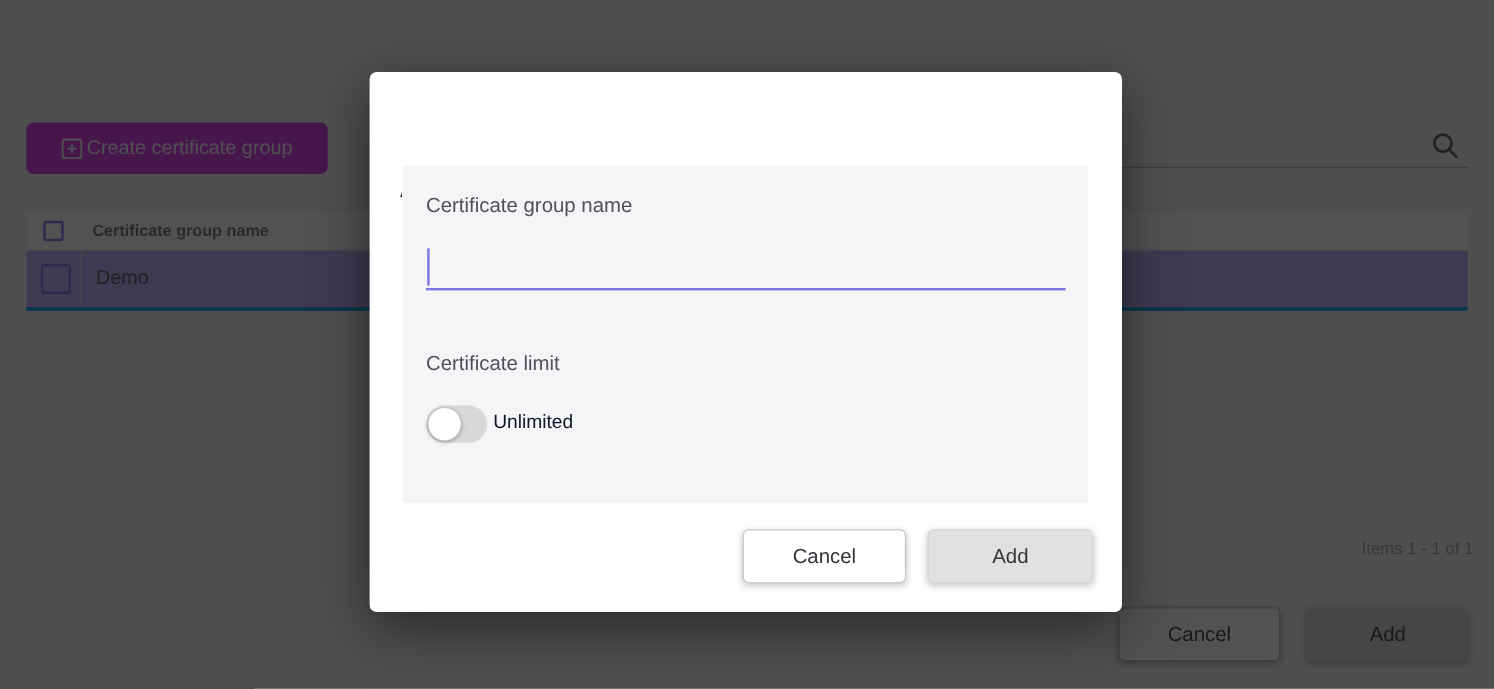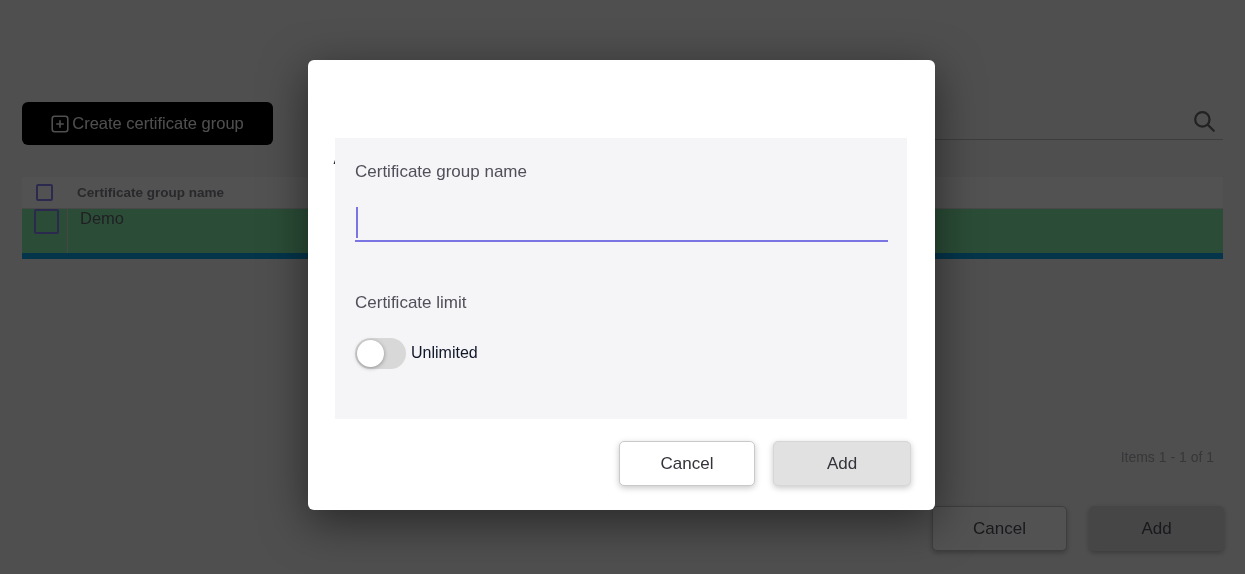--- a/index.html
+++ b/index.html
@@ -14,52 +14,52 @@
 
   
   .page-title {
     position: absolute; top: 26px; left: 0; width: 100%;
     text-align: center; font-size: 22px; font-weight: bold;
     color: #454550; letter-spacing: 0.3px;
   }
   .create-btn {
     position: absolute; left: 22px; top: 102px;
     width: 251px; height: 43px;
-    background: #000000; border: none; border-radius: 6px;
+    background: #d946ef; border: none; border-radius: 6px;
     color: #f6f6f8; font-size: 16.5px; font-family: inherit;
     display: flex; align-items: center; justify-content: center; gap: 3px;
     cursor: pointer;
   }
   .create-btn svg { display: block; }
   .search-wrap {
     position: absolute; left: 690px; top: 104px; width: 533px; height: 36px;
     border-bottom: 1px solid #bdbdbd;
   }
   .search-icon {
     position: absolute; right: 6px; top: 4px; width: 26px; height: 26px; cursor: pointer;
   }
   .table { position: absolute; left: 22px; top: 177px; width: 1201px; }
   .thead {
     height: 32px; background: #ffffff; border-bottom: 1px solid #e0e0e0;
     display: flex; align-items: center;
   }
   .th-label { font-size: 13.5px; font-weight: bold; color: #80808a; margin-left: 24px; }
   .trow {
-    height: 50px; background: #86efac; border-bottom: 6px solid #0ea5e9;
-    display: flex; align-items: flex-start; position: relative;
+    height: 50px; background: #c4b5fd; border-bottom: 3px solid #0ea5e9;
+    display: flex; align-items: center; position: relative;
   }
   .trow .cell-divider {
     position: absolute; left: 45px; top: 0; bottom: 0; width: 1px; background: #d8d8d8;
   }
   .cbox { border: 2px solid #8a80f5; border-radius: 2px; background: transparent; cursor: pointer; }
   .cbox.small { width: 17px; height: 17px; margin-left: 14px; }
   .cbox.big   { width: 25px; height: 25px; margin-left: 12px; }
   .row-label { font-size: 16.5px; color: #64646e; margin-left: 21px; }
   .items-count {
-    position: absolute; right: 31px; top: 449px;
+    position: absolute; right: 17px; top: 449px;
     font-size: 14px; color: #aaaab2;
   }
   .pg-btn {
     position: absolute; top: 506px; height: 45px; width: 135px;
     border-radius: 5px; font-size: 17px; font-family: inherit; color: #50505a;
     cursor: pointer; box-shadow: 0 2px 5px rgba(0,0,0,0.25);
   }
   .pg-cancel { left: 932px; background: #ffffff; border: 1px solid #c2c2c2; }
   .pg-add    { left: 1089px; background: #d9d9d9; border: none; }
 

